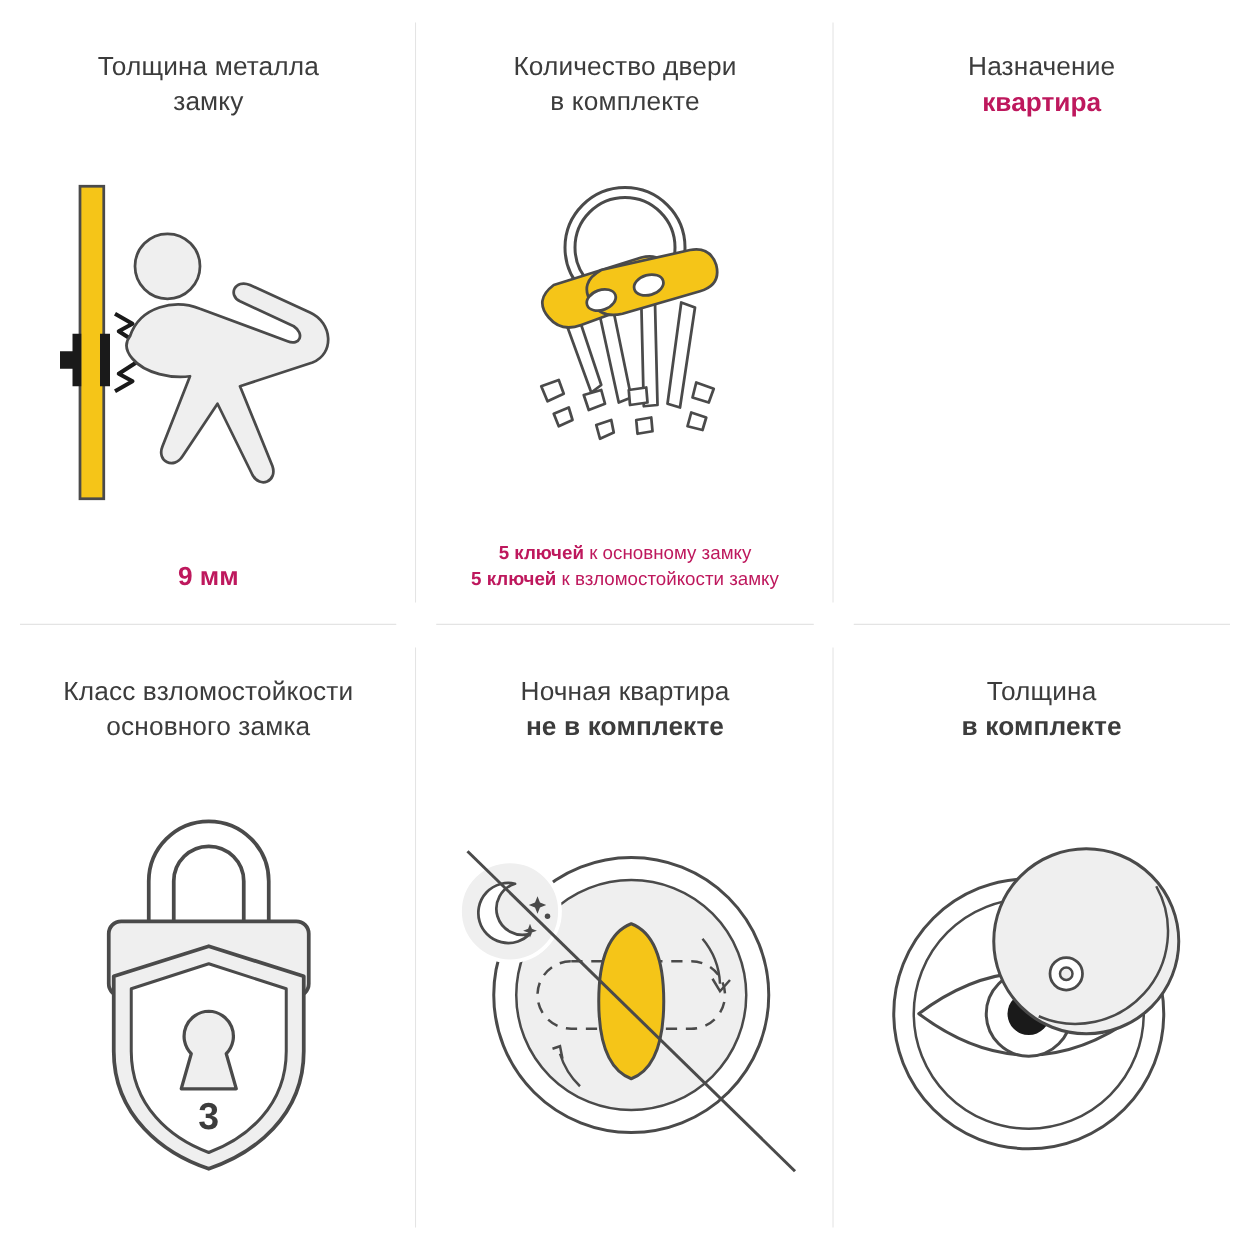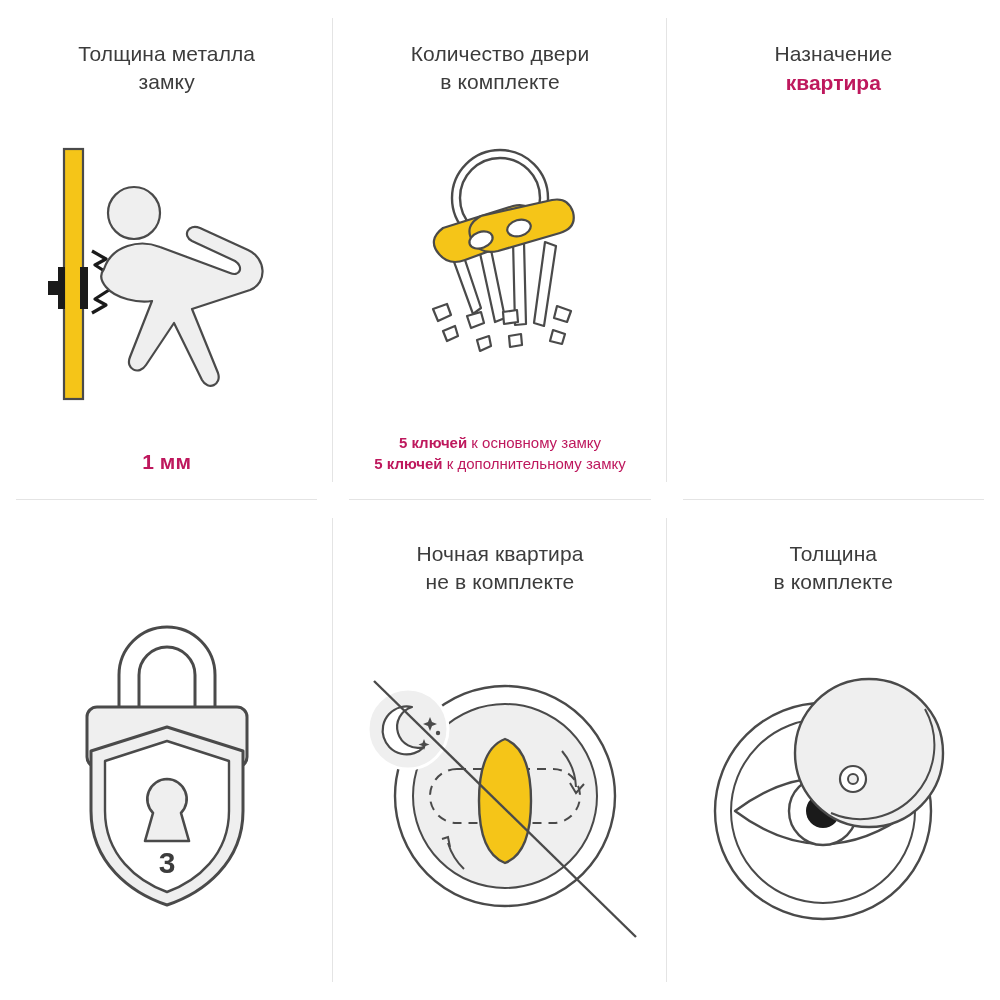--- a/index.html
+++ b/index.html
@@ -52,21 +52,21 @@
   .title {
     font-size: 21px;
     line-height: 28px;
     text-align: center;
     color: #3c3c3c;
     font-weight: 400;
     margin: 0 0 4px 0;
     letter-spacing: 0.1px;
   }
   .title .b {
-    font-weight: normal;
+    font-weight: bold;
   }
   .art {
     flex: 1 1 auto;
     display: flex;
     align-items: center;
     justify-content: center;
     width: 100%;
   }
   .caption {
     text-align: center;
@@ -123,21 +123,21 @@
                  C180 244, 166 250, 160 239
                  L132 182
                  L104 224
                  C97 235, 83 228, 88 216
                  L110 160
                  C96 162, 74 158, 64 146
                  C58 139, 58 133, 62 128 Z" fill="#efefef" stroke="#4a4a4a" stroke-width="2.2" stroke-linejoin="round"></path>
       </svg>
     </div>
     <div class="caption">
-      <span class="big">1 мм</span>
+      <span class="big">9 мм</span>
     </div>
   </div>
 
   <div class="cell vline-r hline-b pad-bottom">
     <div class="title">
       <span>Количество двери</span><br>
       <span>в комплекте</span>
     </div>
     <div class="art">
       <svg width="230" height="260" viewBox="0 0 230 260">
@@ -168,35 +168,39 @@
           <ellipse cx="96" cy="104" rx="12" ry="8" transform="rotate(-20 96 104)"></ellipse>
           <ellipse cx="134" cy="92" rx="12" ry="8" transform="rotate(-16 134 92)"></ellipse>
         </g>
       </svg>
     </div>
     <div class="caption">
       <div class="caption-row">
         <span class="bold">5 ключей</span><span> к основному замку</span>
       </div>
       <div class="caption-row">
-        <span class="bold">5 ключей</span><span> к дополнительному замку</span>
+        <span class="bold">5 ключей</span><span> к взломостойкости замку</span>
       </div>
     </div>
   </div>
 
   <div class="cell hline-b pad-bottom">
     <div class="title">
       <span>Назначение</span>
     </div>
     <div class="caption">
       <span class="big">квартира</span>
     </div>
   </div>
 
   <div class="cell vline-r">
+    <div class="title">
+      <span>Класс взломостойкости</span><br>
+      <span>основного замка</span>
+    </div>
     <div class="art">
       <svg width="240" height="300" viewBox="0 0 240 300">
 
         <path d="M72 96 L72 64 a48 48 0 0 1 96 0 L168 96" fill="none" stroke="#4a4a4a" stroke-width="3"></path>
         <path d="M92 96 L92 64 a28 28 0 0 1 56 0 L148 96" fill="none" stroke="#4a4a4a" stroke-width="3"></path>
 
         <rect x="40" y="96" width="160" height="60" rx="10" fill="#efefef" stroke="#4a4a4a" stroke-width="3"></rect>
 
         <path d="M120 116 L196 140 L196 200 C196 252, 156 282, 120 294 C84 282, 44 252, 44 200 L44 140 Z" fill="#efefef" stroke="#4a4a4a" stroke-width="3" stroke-linejoin="round"></path>
         <path d="M120 130 L182 150 L182 200 C182 244, 150 270, 120 281 C90 270, 58 244, 58 200 L58 150 Z" fill="#ffffff" stroke="#4a4a4a" stroke-width="2.4" stroke-linejoin="round"></path>

